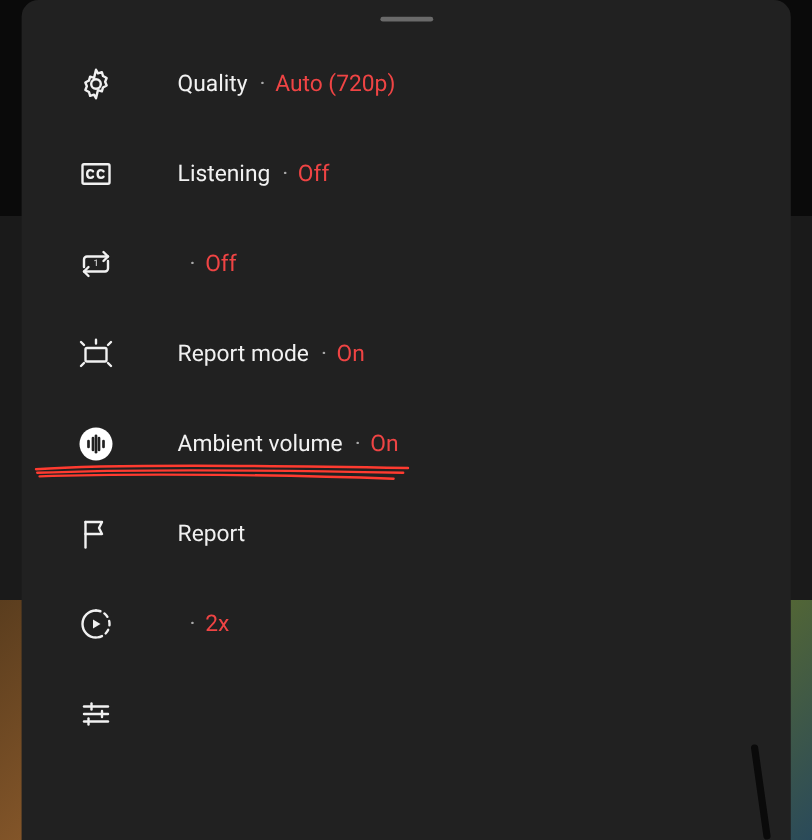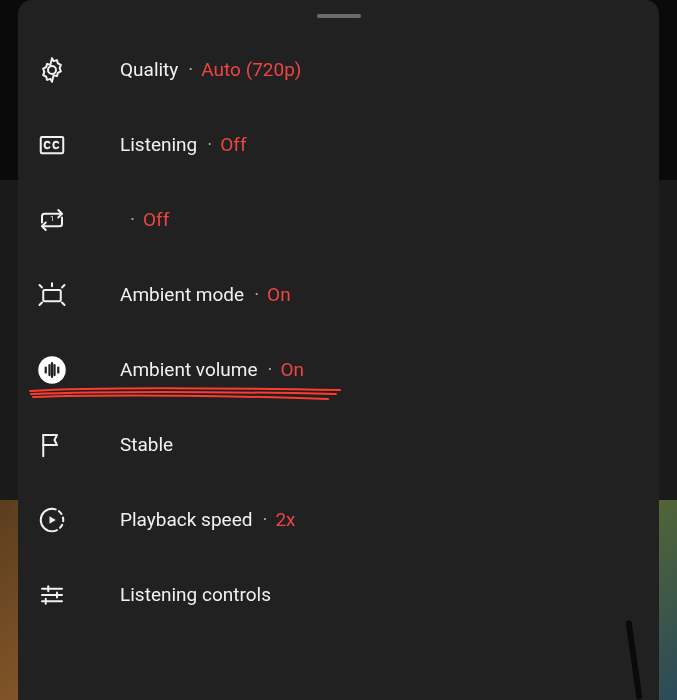--- a/index.html
+++ b/index.html
@@ -49,21 +49,21 @@
       margin: 0 auto 14px auto;
     }
     .menu {
       display: flex;
       flex-direction: column;
     }
     .menu-item {
       display: flex;
       align-items: center;
       height: 75px;
-      padding-left: 16px;
+      padding-left: 44px;
       cursor: pointer;
       position: relative;
     }
     .icon-slot {
       width: 36px;
       height: 36px;
       display: flex;
       align-items: center;
       justify-content: center;
       flex-shrink: 0;
@@ -170,21 +170,21 @@
     </div>
 
     <div class="menu-item">
       <div class="icon-slot">
         <svg viewBox="0 0 24 24" fill="none" stroke="#f1f1f1" stroke-width="1.6" stroke-linecap="round">
           <rect x="5" y="8" width="14" height="9" rx="1"></rect>
           <path d="M4 6l-2-2M20 6l2-2M12 5V2.5M4 18l-2 2M20 18l2 2"></path>
         </svg>
       </div>
       <div class="label-slot">
-        <span class="label-main">Ambient mode</span>
+        <span class="label-main">Report mode</span>
         <span class="label-sep">·</span>
         <span class="label-val">On</span>
       </div>
     </div>
 
     <div class="menu-item">
       <div class="icon-slot">
         <svg viewBox="0 0 24 24">
           <circle cx="12" cy="12" r="11" class="stable-icon-bg"></circle>
           <g stroke="#212121" stroke-width="1.8" stroke-linecap="round">
@@ -204,54 +204,50 @@
     </div>
 
     <div class="menu-item">
       <div class="icon-slot">
         <svg viewBox="0 0 24 24" fill="none" stroke="#f1f1f1" stroke-width="1.6" stroke-linecap="round" stroke-linejoin="round">
           <path d="M5 21V4"></path>
           <path d="M5 4h11l-2 4 2 4H5"></path>
         </svg>
       </div>
       <div class="label-slot">
-        <span class="label-main">Stable</span>
+        <span class="label-main">Report</span>
       </div>
     </div>
 
 
     <div class="menu-item">
       <div class="icon-slot">
         <svg viewBox="0 0 24 24" fill="none" stroke="#f1f1f1" stroke-width="1.6" stroke-linecap="round">
           <path d="M12 3a9 9 0 110 18" stroke-dasharray="3 3"></path>
           <path d="M12 3a9 9 0 100 18"></path>
           <path d="M10 9l5 3-5 3V9z" fill="#f1f1f1" stroke="none"></path>
         </svg>
       </div>
       <div class="label-slot">
-        <span class="label-main">Playback speed</span>
         <span class="label-sep">·</span>
         <span class="label-val">2x</span>
       </div>
     </div>
 
     <div class="menu-item">
       <div class="icon-slot">
         <svg viewBox="0 0 24 24" fill="none" stroke="#f1f1f1" stroke-width="1.6" stroke-linecap="round">
           <line x1="4" y1="7" x2="20" y2="7"></line>
           <line x1="4" y1="12" x2="20" y2="12"></line>
           <line x1="4" y1="17" x2="20" y2="17"></line>
           <line x1="9" y1="5" x2="9" y2="9"></line>
           <line x1="16" y1="10" x2="16" y2="14"></line>
           <line x1="7" y1="15" x2="7" y2="19"></line>
         </svg>
       </div>
-      <div class="label-slot">
-        <span class="label-main">Listening controls</span>
-      </div>
     </div>
 
   </div>
 </div>
 
 <svg class="scribble" viewBox="0 0 315 18">
   <path d="M2 6 C60 2, 200 3, 312 5 M3 9 C80 6, 210 7, 308 9 M5 12 C90 9, 220 11, 300 14" stroke="#ff3b30" stroke-width="2" fill="none" stroke-linecap="round"></path>
 </svg>
 
 <div class="pen-mark"></div>

